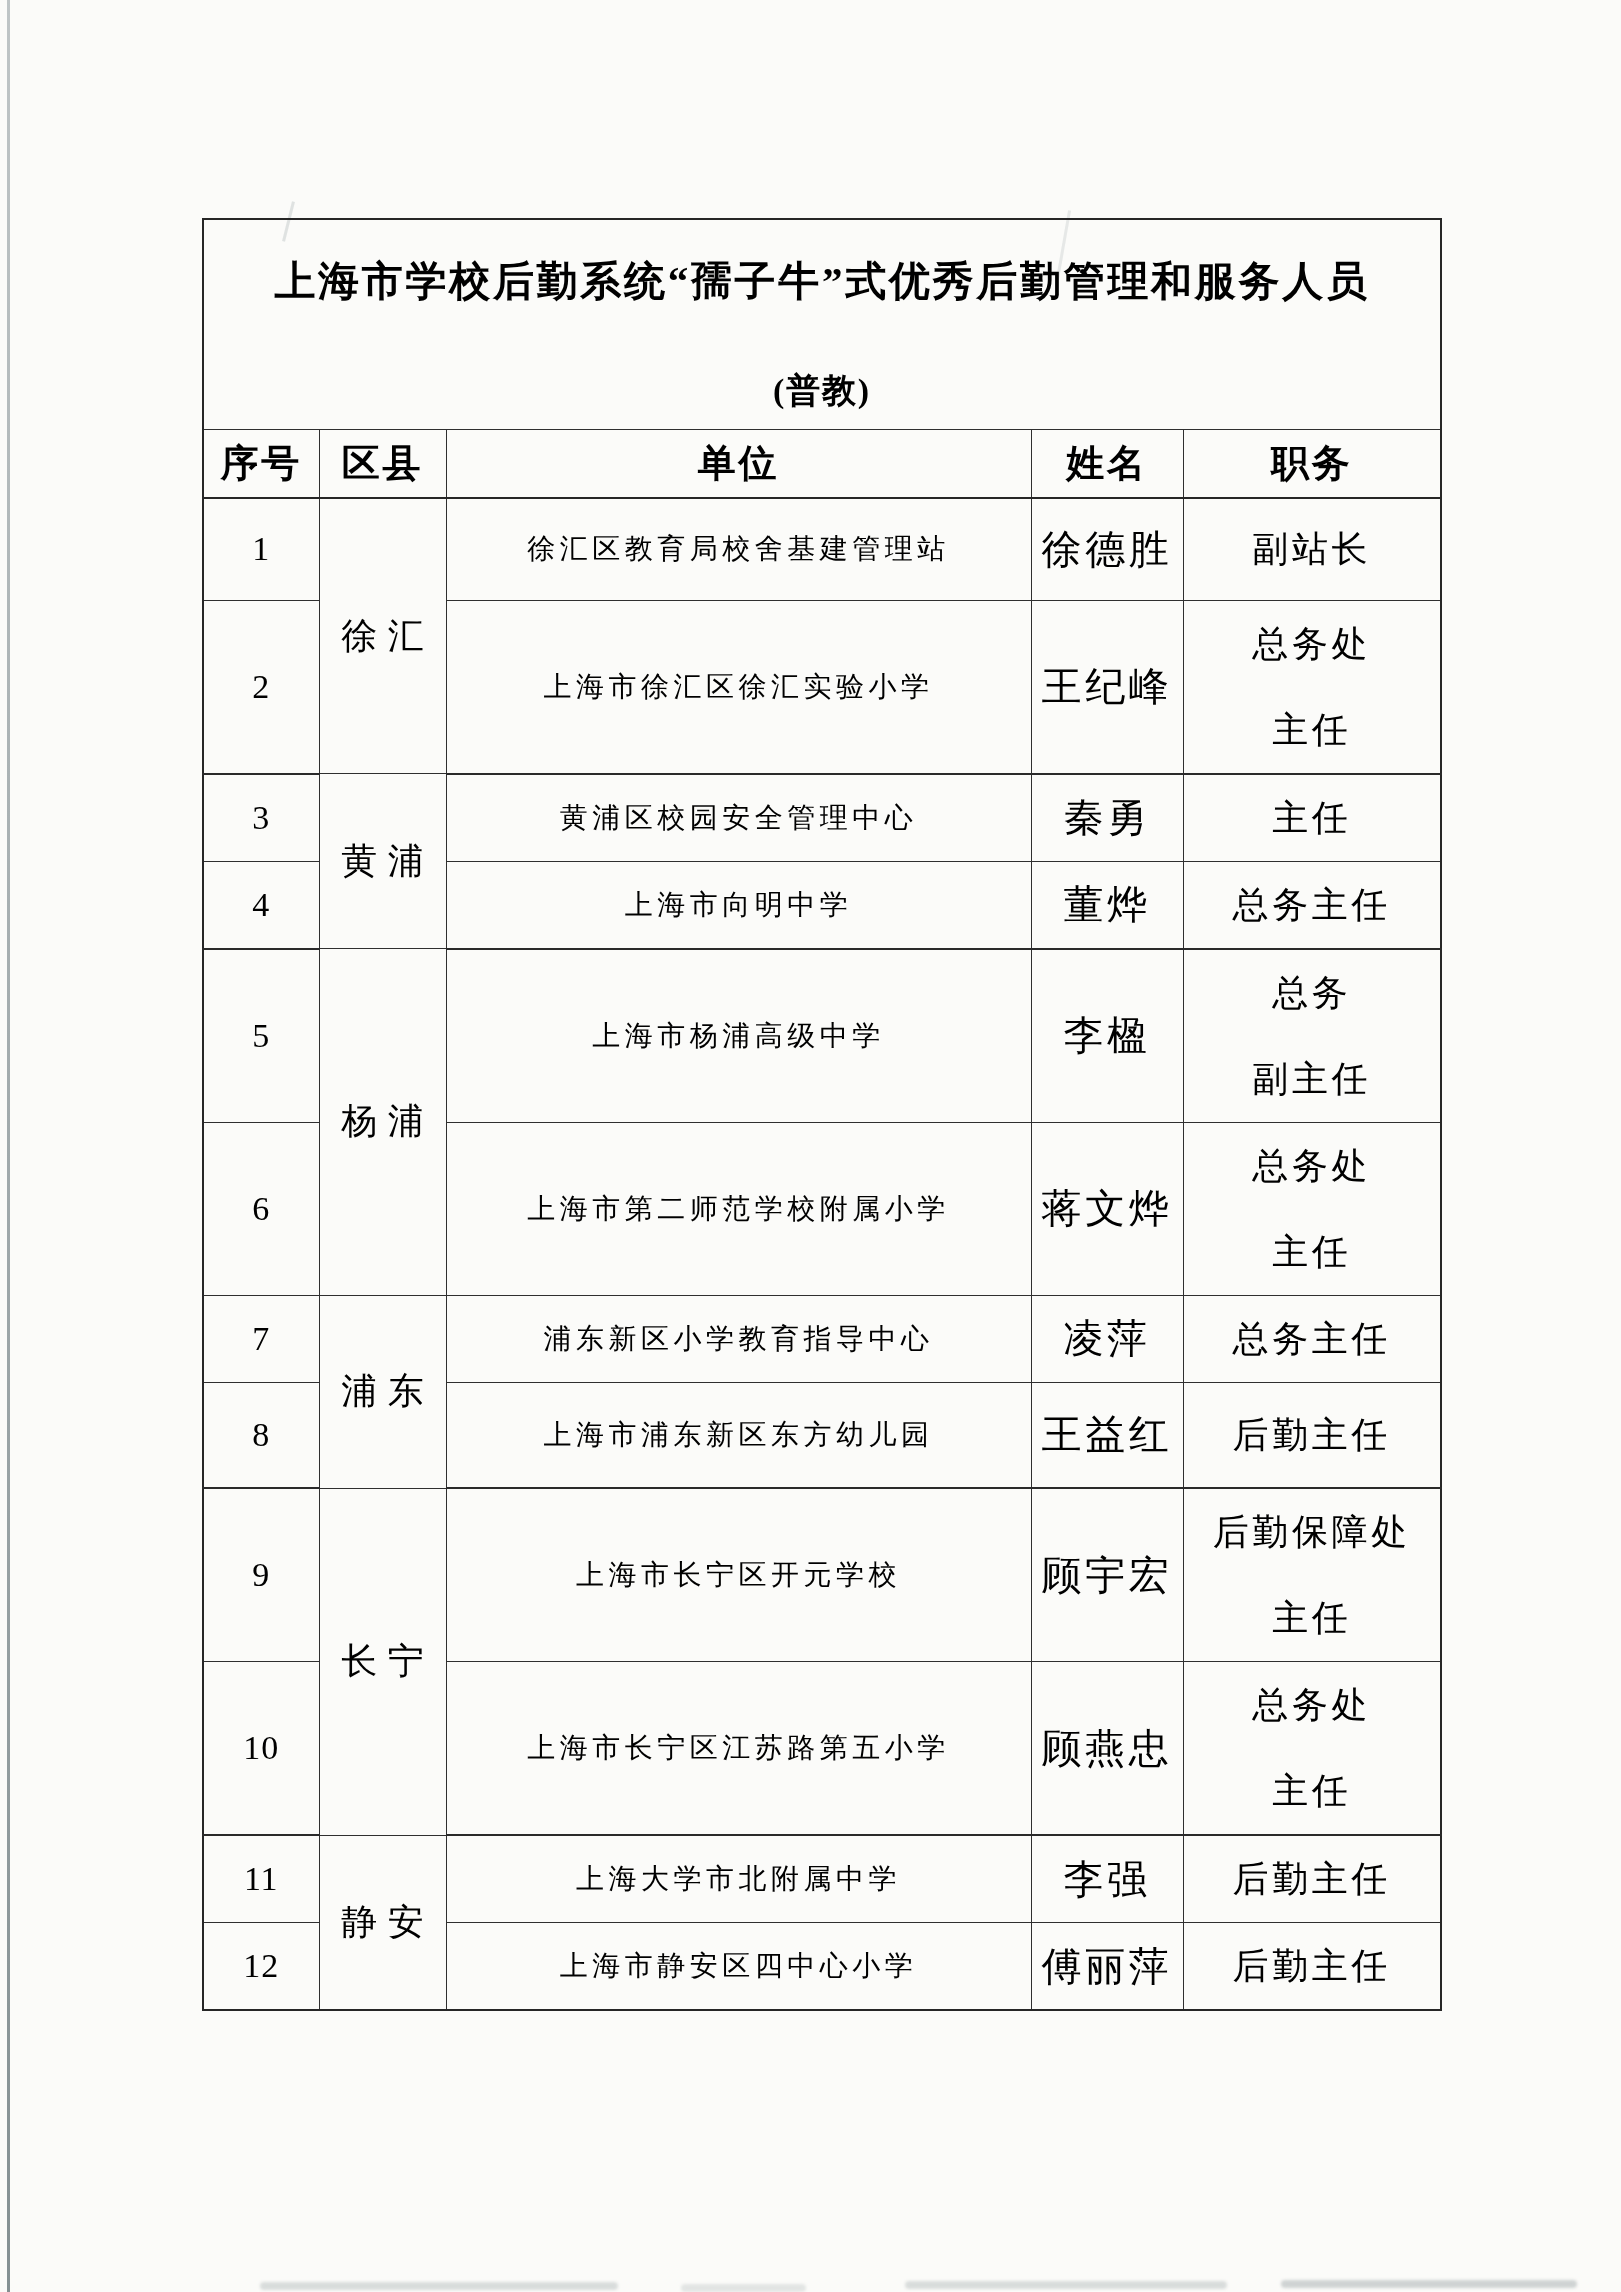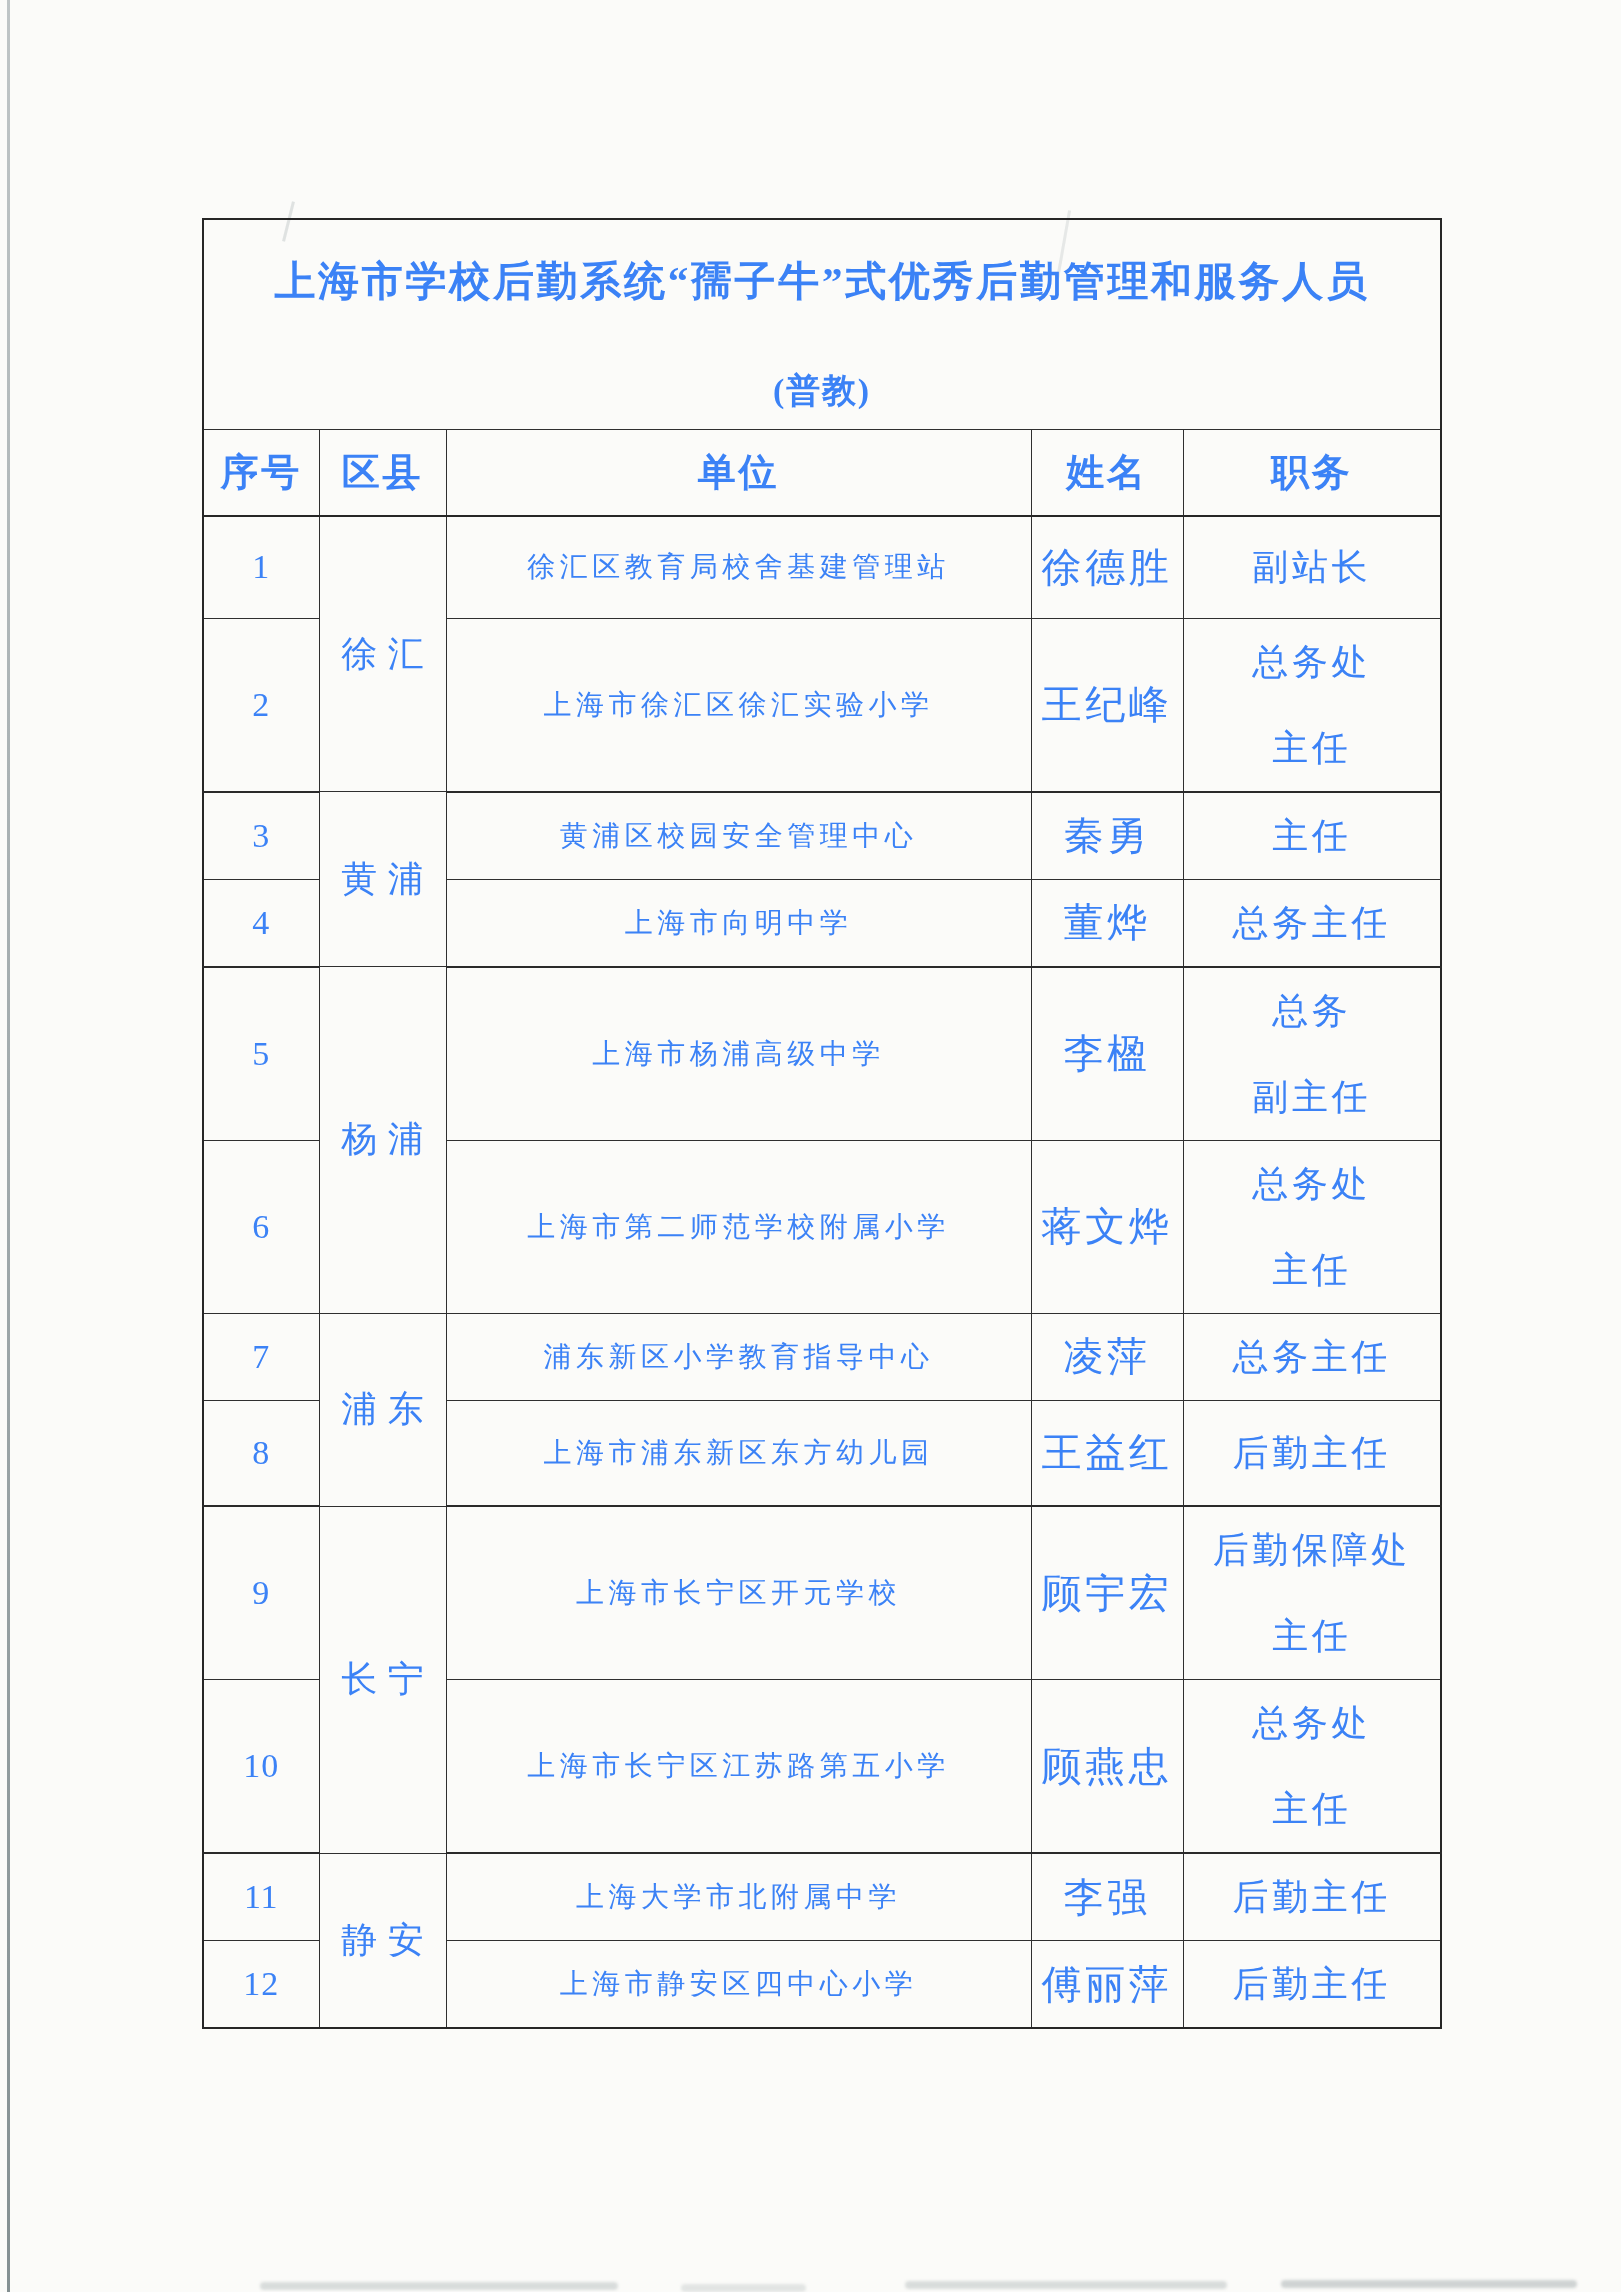--- a/index.html
+++ b/index.html
@@ -6,21 +6,21 @@
   body { background: #e8e8e6; }
 
   .page {
     position: relative;
     width: 1622px;
     height: 2293px;
     margin: 0 auto;
     background: #fbfbf9;
     overflow: hidden;
     font-family: "Liberation Serif", "DejaVu Serif", serif;
-    color: #3b82f6;
+    color: #000000;
   }
 
   
   .scan-edge {
     position: absolute;
     left: 7.2px; top: 0; bottom: 0;
     width: 2.7px;
     background: linear-gradient(180deg, #b4bbbd 0%, #8d989b 55%, #6f7d80 100%);
     opacity: .85;
   }
@@ -65,21 +65,21 @@
     padding: 0;
     white-space: pre-line;
     overflow: hidden;
   }
   .award-table { border: 2.7px solid #262626; }
   .award-table tr.header-row th { border-bottom: 2.7px solid #262626; }
   .award-table tr.hb td { border-bottom: 2.7px solid #2a2a2a; }
 
   
   tr.title-row  { height: 167px; }
-  tr.header-row { height: 87px; }
+  tr.header-row { height: 69px; }
   tr.r1  { height: 102px; }
   tr.r2  { height: 161px; }
   tr.r3  { height: 86px;  }
   tr.r4  { height: 84px;  }
   tr.r5  { height: 168px; }
   tr.r6  { height: 164px; }
   tr.r7  { height: 84px;  }
   tr.r8  { height: 106px; }
   tr.r9  { height: 166px; }
   tr.r10 { height: 173px; }

